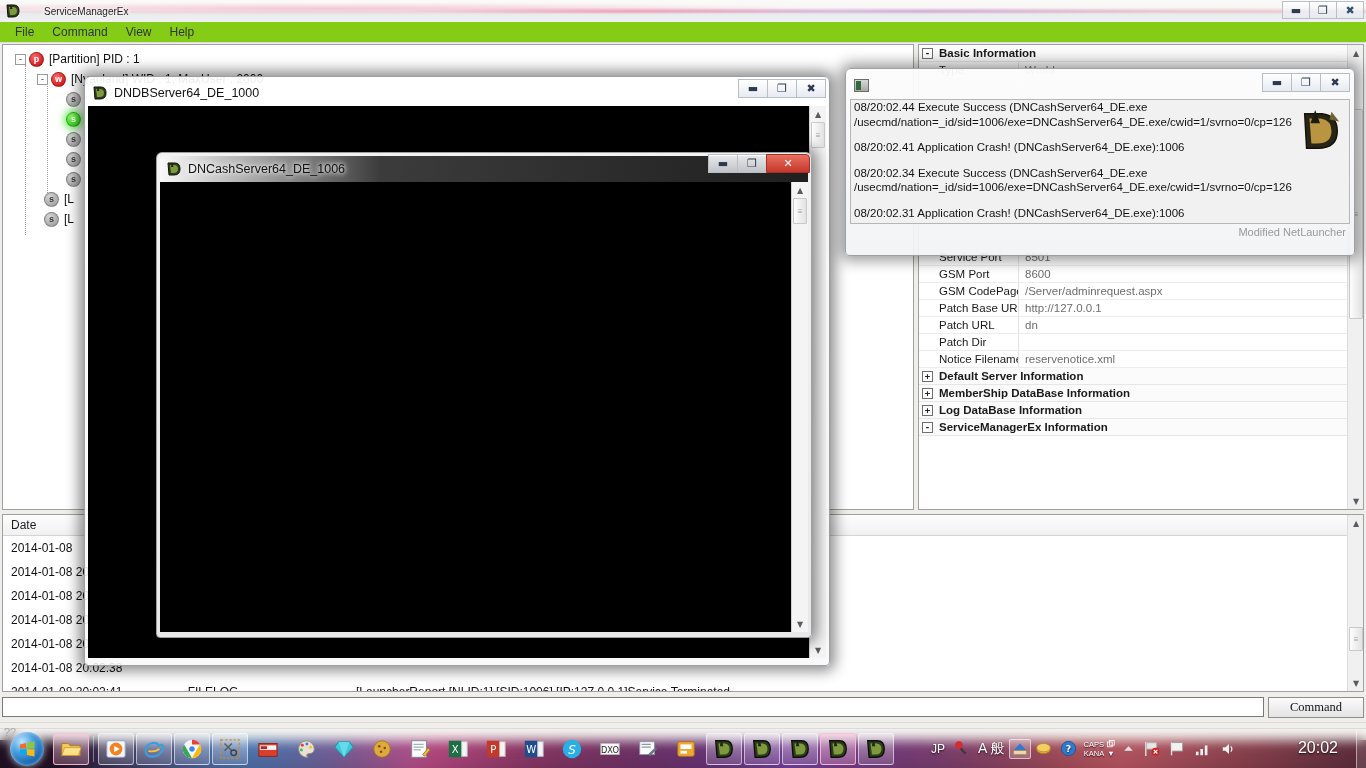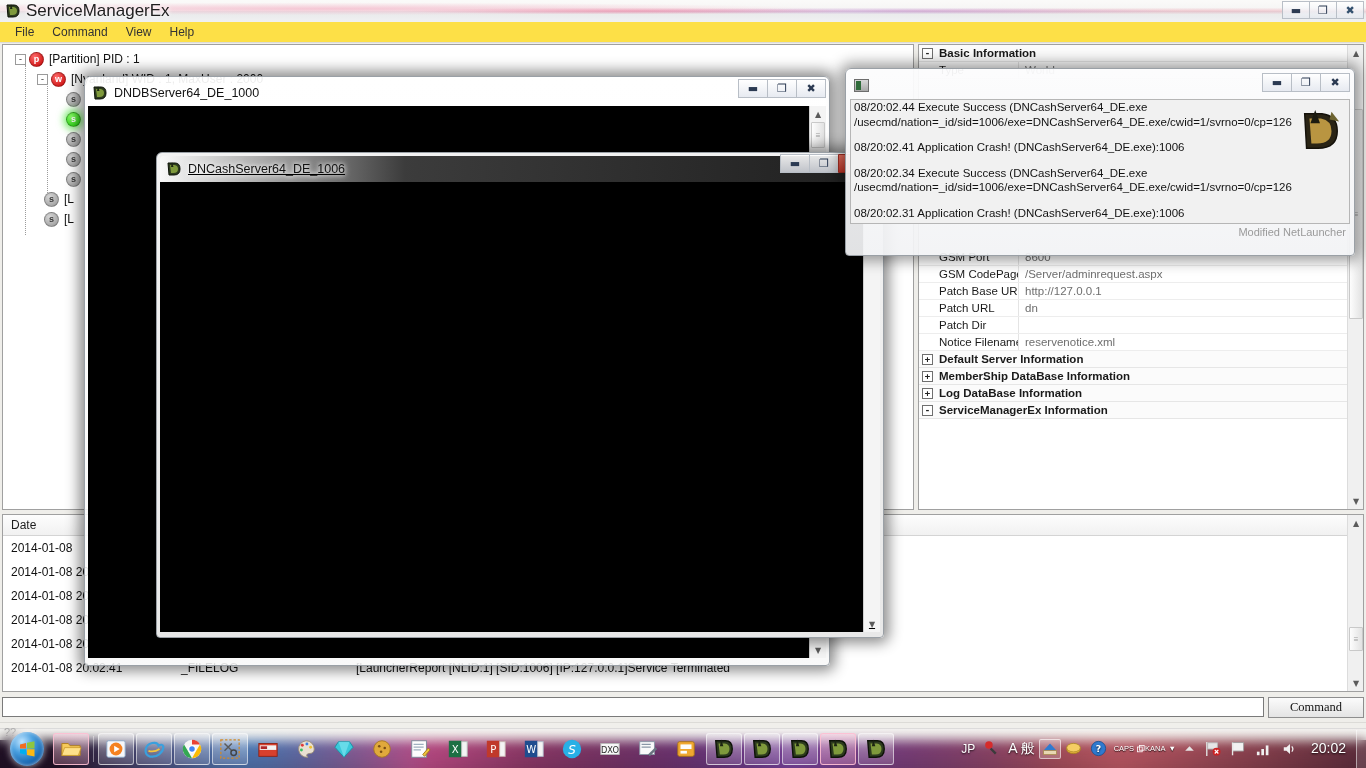--- a/index.html
+++ b/index.html
@@ -51,42 +51,42 @@
     content:""; position:absolute; inset:0;
     background:
       radial-gradient(ellipse at 24% 40%, rgba(244,160,185,0.55) 0%, rgba(244,160,185,0) 34%),
       radial-gradient(ellipse at 46% 50%, rgba(228,70,120,0.45) 0%, rgba(228,70,120,0) 22%),
       radial-gradient(ellipse at 66% 50%, rgba(160,70,180,0.35) 0%, rgba(160,70,180,0) 22%),
       radial-gradient(ellipse at 88% 50%, rgba(230,120,140,0.35) 0%, rgba(230,120,140,0) 22%);
     pointer-events:none;
   }
   #app-title {
     position: relative; z-index: 2;
-    margin-left: 26px; font-size: 17px; color: #1f1f1f;
+    margin-left: 44px; font-size: 10px; color: #1f1f1f;
     text-shadow: 0 0 4px #fff, 0 0 6px #fff;
   }
   .app-icon-dn {
     position: absolute; left: 5px; top: 3px; width: 16px; height: 16px; z-index: 2;
   }
   #app-winbtns {
     position: absolute; right: 2px; top: 1px; display: flex; z-index: 3;
   }
   .winbtn {
     width: 28px; height: 18px;
     border: 1px solid #b9bfc7;
     background: linear-gradient(to bottom, rgba(255,255,255,0.85), rgba(228,232,240,0.75));
     display: flex; align-items: center; justify-content: center;
     font-size: 11px; color: #2c3a52; margin-left: -1px;
     font-family: "DejaVu Sans", sans-serif;
   }
   .winbtn.close { color: #33506e; }
 
   
   #menubar {
-    height: 21px; background: #fde047;
+    height: 21px; background: #84cc16;
     border-bottom: 1px solid #dcdcd8;
     display: flex; align-items: center; padding-left: 6px;
   }
   .menu-item {
     padding: 2px 9px; font-size: 12px; color: #333;
   }
 
   
   #tree-panel {
     position: absolute; left: 2px; top: 44px; width: 912px; height: 466px;
@@ -309,27 +309,27 @@
     background: linear-gradient(to bottom, rgba(255,255,255,0.40), rgba(255,255,255,0.13));
   }
   .tb-item.active {
     border: 1px solid rgba(255,190,210,0.85);
     background: linear-gradient(to bottom, rgba(255,215,230,0.55), rgba(250,175,200,0.28));
   }
   .tb-sep { width: 1px; height: 26px; background: rgba(255,255,255,0.4); margin: 0 3px; }
   .tb-icon { width: 22px; height: 22px; }
   #tray {
     margin-left: auto; display: flex; align-items: center; height: 38px;
-    padding-right: 2px;
+    padding-right: 10px;
   }
   .tray-item { padding: 0 4px; display:flex; align-items:center; font-size:12px; color:#fff;
     text-shadow: 0 1px 2px rgba(0,0,0,0.8); }
   #tray-clock {
-    font-size: 14px; color:#fff; text-shadow: 0 1px 2px rgba(0,0,0,0.85);
-    padding: 0 8px; line-height: 1.05; text-align:center;
+    font-size: 16px; color:#fff; text-shadow: 0 1px 2px rgba(0,0,0,0.85);
+    padding: 0 8px; line-height: 1.05; text-align:center;margin-left:48px;
   }
   #show-desktop {
     width: 10px; height: 38px; border-left: 1px solid rgba(255,255,255,0.5);
     background: rgba(255,255,255,0.12);
   }
   .ime-box {
     border: 1px solid rgba(255,255,255,0.55);
     background: rgba(255,255,255,0.22);
     padding: 1px 2px; border-radius: 2px; display:flex; align-items:center;
   }
@@ -459,20 +459,24 @@
       <div class="prop-row" style="visibility:hidden">
         <span class="prop-name">&nbsp;</span>
         <span class="prop-val"></span>
       </div>
       <div class="prop-row" style="visibility:hidden">
         <span class="prop-name">&nbsp;</span>
         <span class="prop-val"></span>
       </div>
 
       <div class="prop-row">
+        <span class="prop-name">Service Port</span>
+        <span class="prop-val">8501</span>
+      </div>
+      <div class="prop-row">
         <span class="prop-name">GSM Port</span>
         <span class="prop-val">8600</span>
       </div>
       <div class="prop-row">
         <span class="prop-name">GSM CodePage</span>
         <span class="prop-val">/Server/adminrequest.aspx</span>
       </div>
       <div class="prop-row">
         <span class="prop-name">Patch Base URL</span>
         <span class="prop-val">http://127.0.0.1</span>
@@ -537,20 +541,25 @@
       <span class="log-c-type"></span>
       <span class="log-c-msg"></span>
     </div>
     <div class="log-row">
       <span class="log-c-date">2014-01-08 20:02:26</span>
       <span class="log-c-type"></span>
       <span class="log-c-msg"></span>
     </div>
     <div class="log-row">
       <span class="log-c-date">2014-01-08 20:02:32</span>
+      <span class="log-c-type"></span>
+      <span class="log-c-msg"></span>
+    </div>
+    <div class="log-row">
+      <span class="log-c-date">2014-01-08 20:02:38</span>
       <span class="log-c-type"></span>
       <span class="log-c-msg"></span>
     </div>
     <div class="log-row">
       <span class="log-c-date">2014-01-08 20:02:41</span>
       <span class="log-c-type">_FILELOG</span>
       <span class="log-c-msg">[LauncherReport [NLID:1] [SID:1006] [IP:127.0.0.1]Service Terminated</span>
     </div>
 
     <div class="sb-v" style="right:0; top:0; height:176px;">
@@ -591,21 +600,21 @@
         <div>
           <div class="sb-arrow">▲</div>
           <div class="sb-thumb" style="height:26px;">≡</div>
         </div>
         <div class="sb-arrow">▼</div>
       </div>
     </div>
   </div>
 </div>
 
-<div class="console-win" style="left:156px; top:152px; width:728px; height:486px;text-decoration:underline;">
+<div class="console-win" style="left:156px; top:152px; width:656px; height:486px;">
   <div class="cw-frame" style="height:100%; background: linear-gradient(to bottom, #f2f2f2, #e8e8e8);">
     <div class="cw-title" style="background: linear-gradient(to right, rgba(255,255,255,0.55) 0%, rgba(40,40,40,0.9) 34%, rgba(20,20,20,0.95) 100%); border-radius:4px 4px 0 0;">
       <svg style="width:16px;height:16px;margin-left:2px;" viewBox="0 0 16 16">
         <path d="M2 2 L9 2 Q14 2 14 8 Q14 14 8 14 L3 14 Z" fill="#2d3b1e" stroke="#0d1208" stroke-width="1"></path>
         <path d="M4 4 L8.5 4 Q12 4.5 12 8 Q12 12 7.5 12 L5 12 Z" fill="#7f9a3c"></path>
         <path d="M6 1 L7.5 6 L5 6 Z" fill="#1c2412"></path>
       </svg>
       <span class="cw-title-text">DNCashServer64_DE_1006</span>
       <div class="cw-btns" style="top:-2px;right:-2px;">
         <div class="cw-btn">▬</div>
@@ -867,21 +876,21 @@
         <ellipse cx="10" cy="11" rx="8" ry="5" fill="#e8b43c" stroke="#a9801d"></ellipse>
         <ellipse cx="10" cy="9" rx="8" ry="5" fill="#f5cd63" stroke="#b08c25"></ellipse>
       </svg>
     </div>
     <div class="tray-item">
       <svg width="17" height="17" viewBox="0 0 20 20">
         <circle cx="10" cy="10" r="8.4" fill="#2f7ad0" stroke="#1b4f8f"></circle>
         <text x="10" y="14.5" font-size="11" fill="#fff" text-anchor="middle" font-family="DejaVu Sans" font-weight="bold">?</text>
       </svg>
     </div>
-    <div style="display:flex;flex-direction:row;align-items:center;padding:0 3px;">
+    <div style="display:flex;flex-direction:column;align-items:center;padding:0 3px;">
       <div style="display:flex;align-items:center;gap:3px;">
         <span class="caps-kana">CAPS</span>
         <svg width="8" height="8" viewBox="0 0 10 10">
           <rect x="0.5" y="2.5" width="6" height="6" fill="none" stroke="#fff" stroke-width="1"></rect>
           <rect x="3" y="0.5" width="6" height="6" fill="none" stroke="#fff" stroke-width="1"></rect>
         </svg>
       </div>
       <div style="display:flex;align-items:center;gap:3px;">
         <span class="caps-kana">KANA</span>
         <span class="caps-kana">▼</span>

